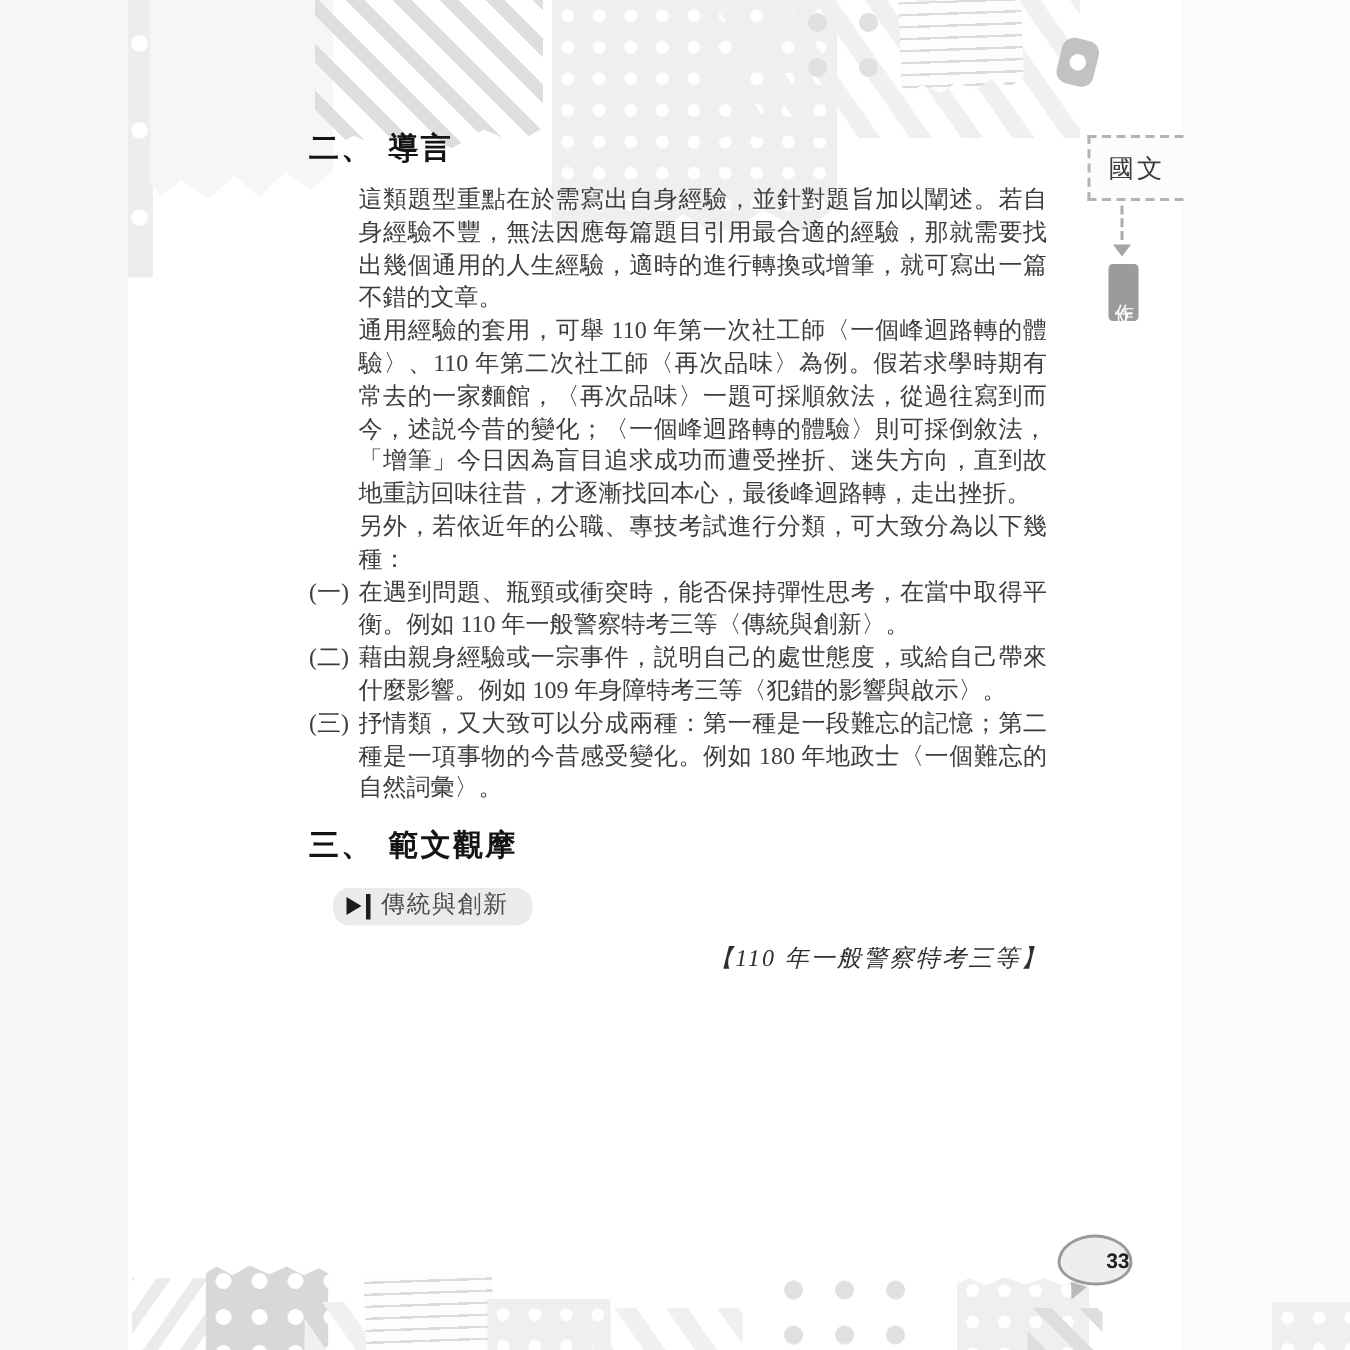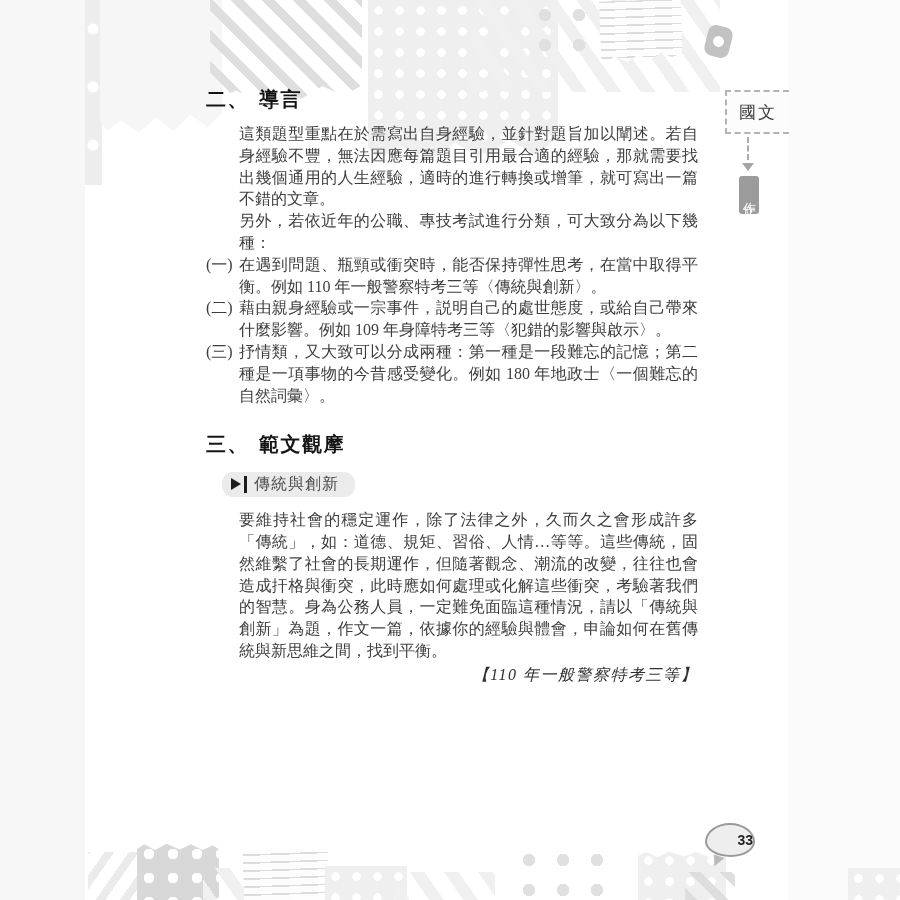--- a/index.html
+++ b/index.html
@@ -33,21 +33,21 @@
   .snap { background:#c2c2c2; border-radius:8px; transform:rotate(14deg); }
   .snap-hole { position:absolute; left:7px; top:10px; width:11px; height:11px; border-radius:50%; background:#ffffff; }
 
   
   .content { position:absolute; left:121px; top:86px; width:492px;
     color:#3d3d3d; font-size:16px; line-height:21.8px; text-align:justify; }
   .sec-heading { font-size:20px; line-height:26px; font-weight:bold; color:#141414;
     letter-spacing:1.5px; text-align:left; }
   .sec-heading .hd-num { margin-right:10px; }
   .h1-gap { margin-bottom:11px; }
-  .h2-gap { margin-top:25px; margin-bottom:15px; }
+  .h2-gap { margin-top:14px; margin-bottom:15px; }
   .para { margin-left:33px; }
   .list-item { display:flex; }
   .list-marker { width:33px; flex:none; }
   .list-text { flex:1; }
 
   
   .topic-row { margin-left:16px; margin-bottom:12px; }
   .topic-pill { display:inline-flex; align-items:center; background:#ebebeb;
     border-radius:11px; padding:1px 16px 2px 9px; }
   .topic-arrow { width:0; height:0; border-top:6px solid transparent; border-bottom:6px solid transparent;
@@ -123,20 +123,21 @@
       <span>作文</span>
     </div>
 
     <div class="content">
 
       <div class="sec-heading h1-gap">
         <span class="hd-num">二、</span><span>導言</span>
       </div>
 
       <div class="para">這類題型重點在於需寫出自身經驗，並針對題旨加以闡述。若自身經驗不豐，無法因應每篇題目引用最合適的經驗，那就需要找出幾個通用的人生經驗，適時的進行轉換或增筆，就可寫出一篇不錯的文章。</div>
+      <div class="para">通用經驗的套用，可舉 110 年第一次社工師〈一個峰迴路轉的體驗〉、110 年第二次社工師〈再次品味〉為例。假若求學時期有常去的一家麵館，〈再次品味〉一題可採順敘法，從過往寫到而今，述説今昔的變化；〈一個峰迴路轉的體驗〉則可採倒敘法，「增筆」今日因為盲目追求成功而遭受挫折、迷失方向，直到故地重訪回味往昔，才逐漸找回本心，最後峰迴路轉，走出挫折。</div>
       <div class="para">另外，若依近年的公職、專技考試進行分類，可大致分為以下幾種：</div>
 
       <div class="list-item">
         <span class="list-marker">(一)</span>
         <span class="list-text">在遇到問題、瓶頸或衝突時，能否保持彈性思考，在當中取得平衡。例如 110 年一般警察特考三等〈傳統與創新〉。</span>
       </div>
       <div class="list-item">
         <span class="list-marker">(二)</span>
         <span class="list-text">藉由親身經驗或一宗事件，説明自己的處世態度，或給自己帶來什麼影響。例如 109 年身障特考三等〈犯錯的影響與啟示〉。</span>
       </div>
@@ -150,21 +151,20 @@
       </div>
 
       <div class="topic-row">
         <span class="topic-pill">
           <span class="topic-arrow"></span>
           <span class="topic-bar"></span>
           <span class="topic-label">傳統與創新</span>
         </span>
       </div>
 
-      <div class="para">要維持社會的穩定運作，除了法律之外，久而久之會形成許多「傳統」，如：道德、規矩、習俗、人情…等等。這些傳統，固然維繫了社會的長期運作，但隨著觀念、潮流的改變，往往也會造成扞格與衝突，此時應如何處理或化解這些衝突，考驗著我們的智慧。身為公務人員，一定難免面臨這種情況，請以「傳統與創新」為題，作文一篇，依據你的經驗與體會，申論如何在舊傳統與新思維之間，找到平衡。</div>
       <div class="source-line">【110 年一般警察特考三等】</div>
 
     </div>
 
     <div class="bubble-tail"></div>
     <div class="page-bubble">
       <span>33</span>
     </div>
   </div>
 </div>

